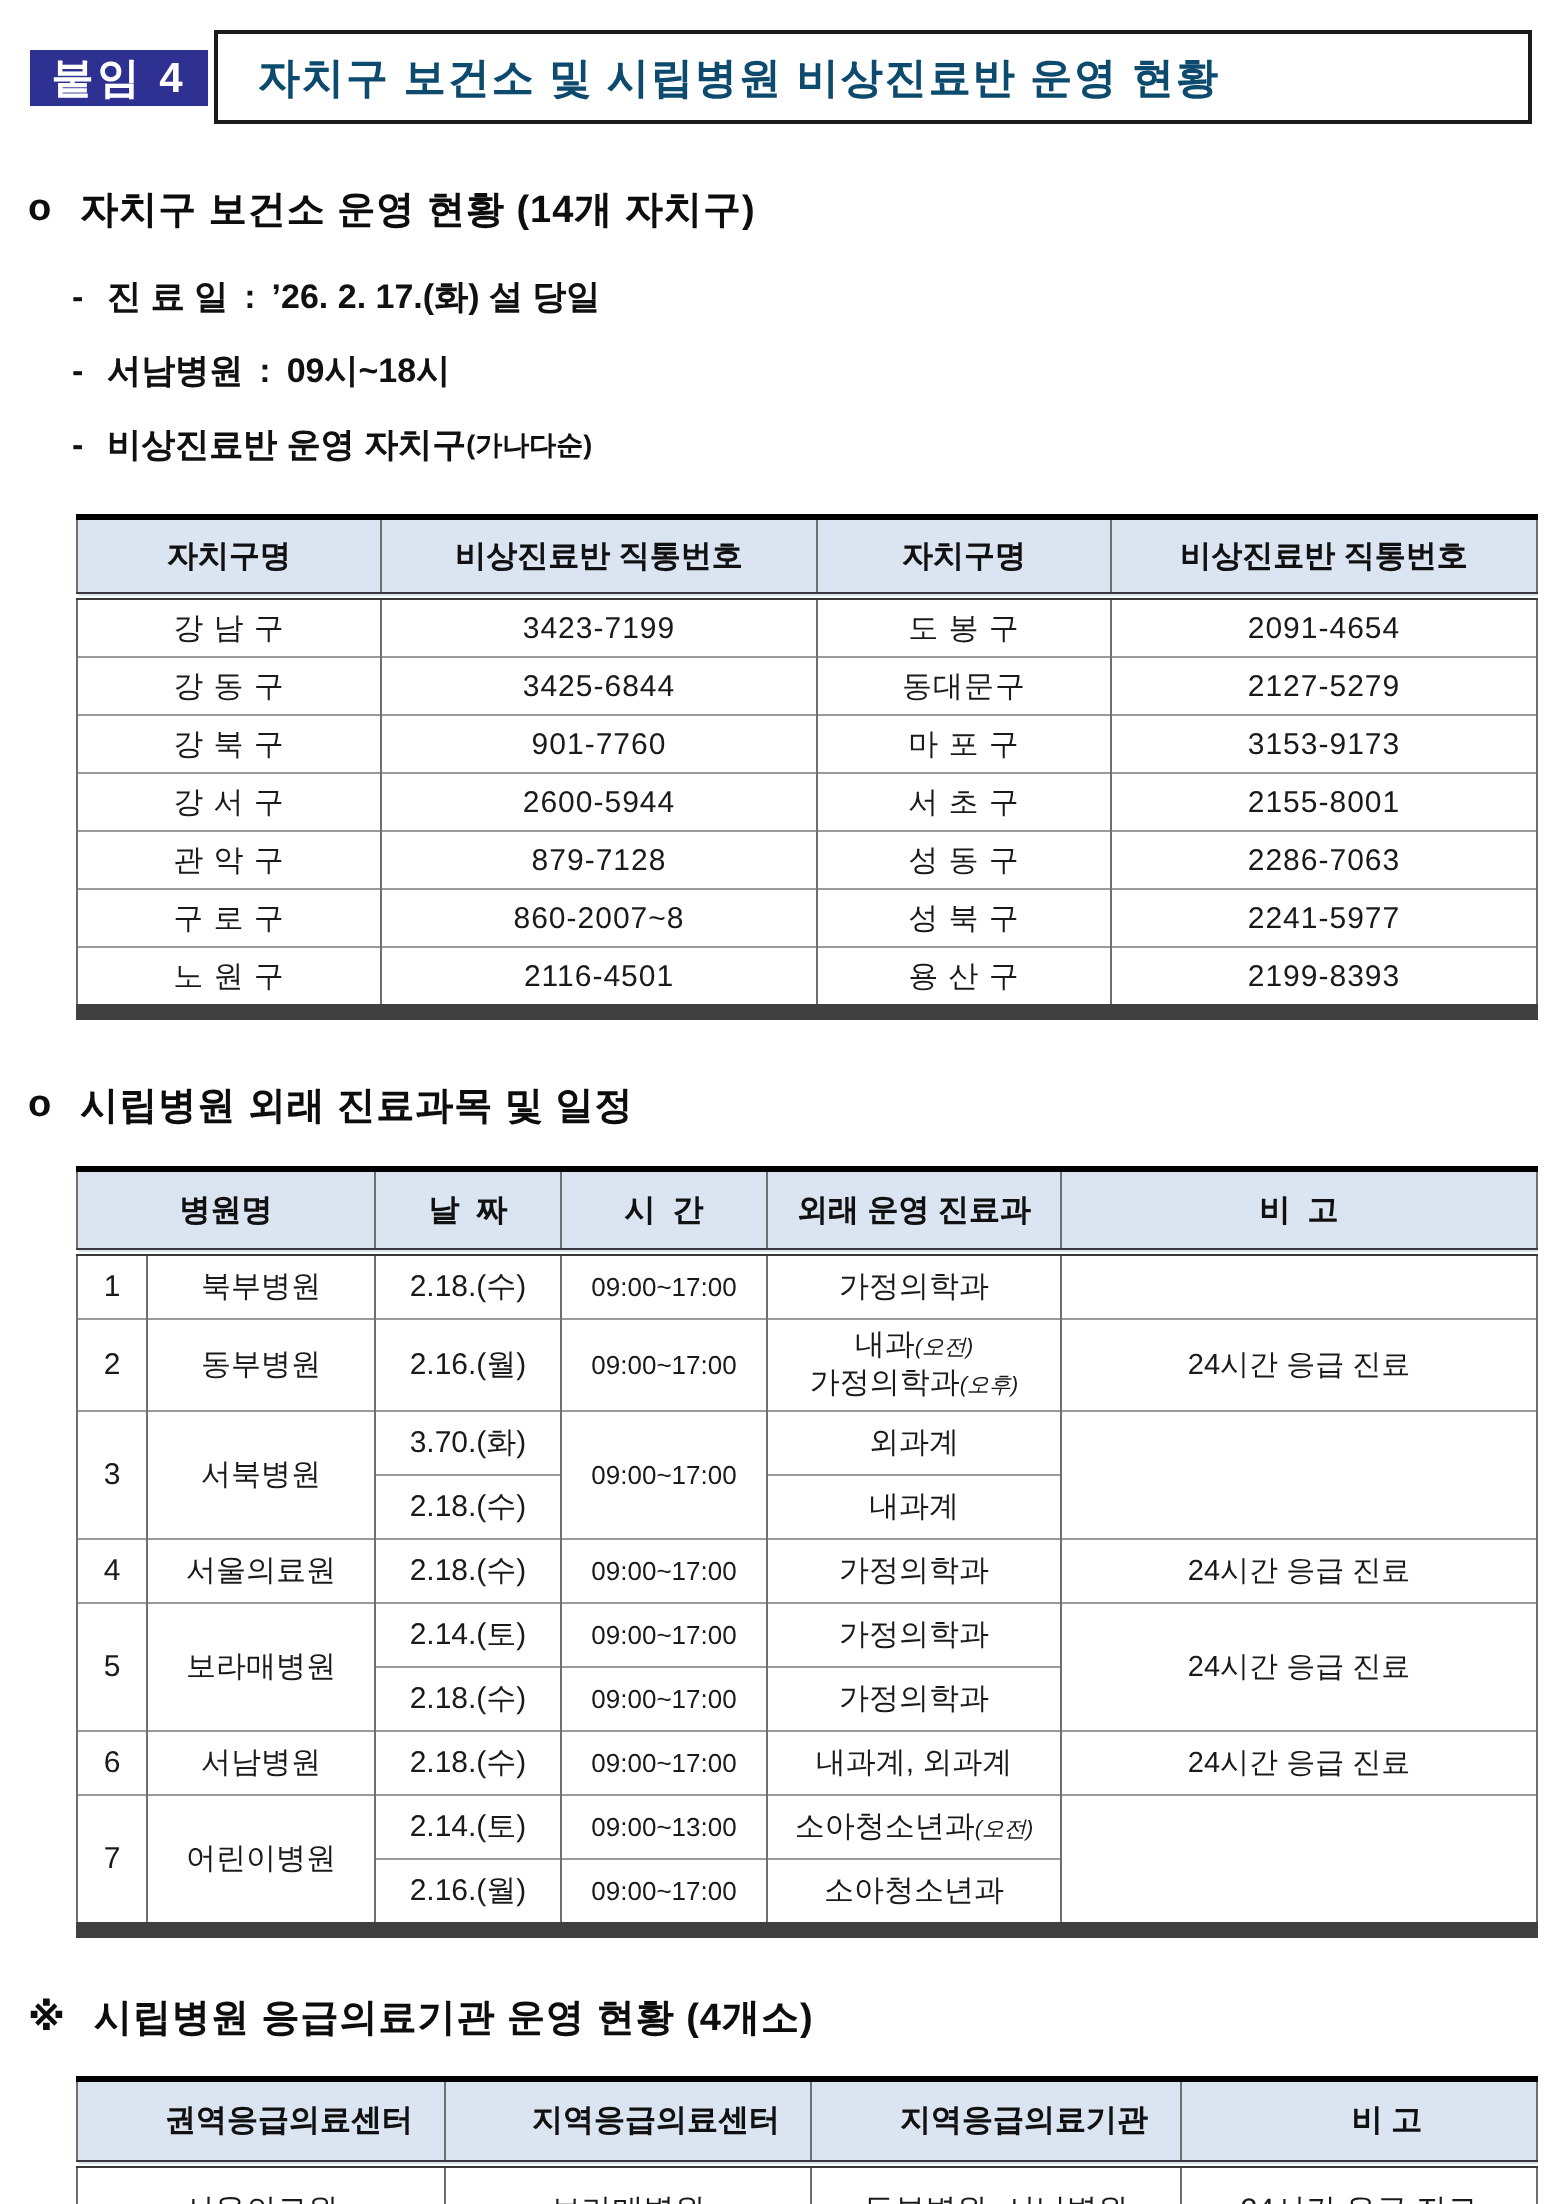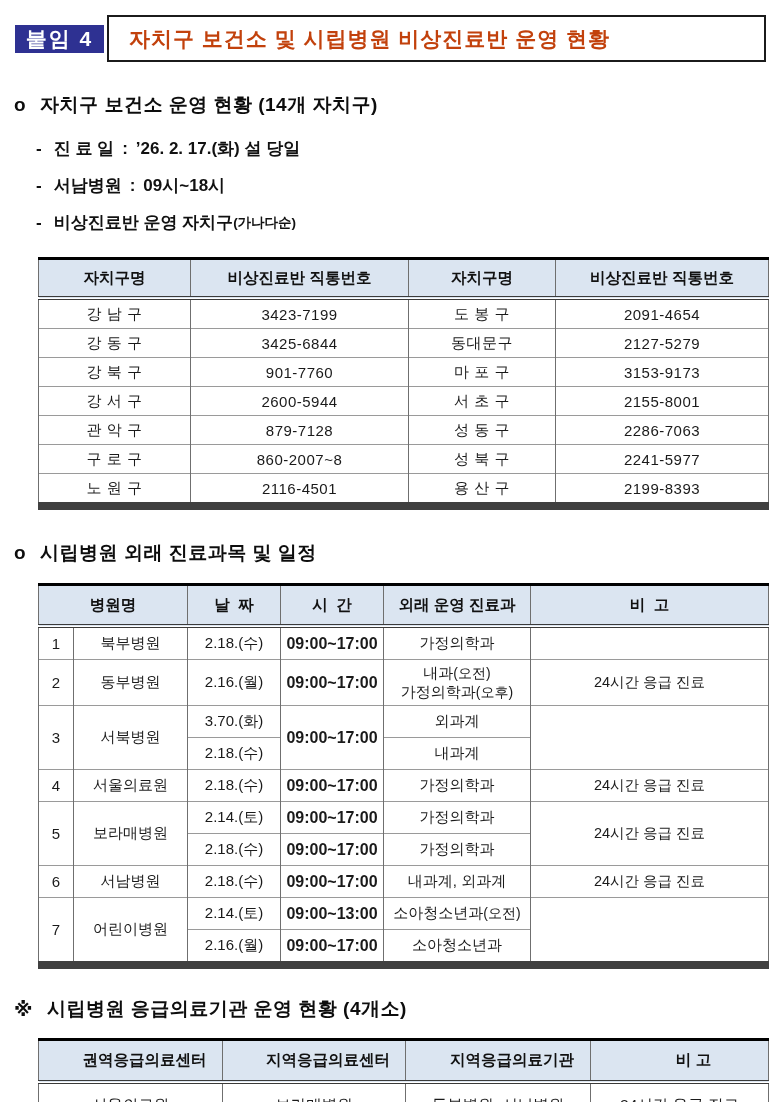--- a/index.html
+++ b/index.html
@@ -14,21 +14,21 @@
   .doc-header{display:flex;align-items:stretch;margin:15px 13px 0 15px;height:47px;}
   .badge{
     align-self:center;height:28px;width:89px;flex:0 0 89px;
     background:var(--badge-bg,#2e3192);color:#ffffff;
     display:flex;align-items:center;justify-content:center;
     font-size:21px;font-weight:bold;letter-spacing:2px;
   }
   .title-box{
     flex:1;margin-left:3px;border:2px solid #1b1b1b;
     display:flex;align-items:center;padding-left:20px;
-    font-size:21px;font-weight:bold;letter-spacing:1px;color:#c2410c;
+    font-size:21px;font-weight:bold;letter-spacing:1px;color:#0c4a6e;
   }
 
   
   h2.section{
     margin:0 0 0 14px;font-size:19px;font-weight:bold;color:#0d0d0d;
     letter-spacing:.5px;display:flex;align-items:center;
   }
   h2.section .bullet{margin-right:14px;font-weight:bold;}
   #sec1-h{margin-top:30px;}
   #sec2-h{margin-top:30px;}
@@ -60,23 +60,23 @@
     font-size:15px;color:#1a1a1a;
   }
   #health-table{margin-top:16px;}
   #health-table th{height:36px;}
   #health-table td{height:28px;letter-spacing:.5px;}
 
   #hospital-table{margin-top:17px;}
   #hospital-table th{height:38px;}
   #hospital-table td{height:31px;}
   #hospital-table td.tall{height:45px;}
-  #hospital-table td.htime{font-size:16px;font-weight:bold;}
+  #hospital-table td.htime{font-size:13px;}
   #hospital-table td.hnote{font-size:14.5px;}
-  .sm{font-size:14px;}
+  .sm{font-size:11px;font-style:italic;}
   .dept-line{line-height:1.25;}
 
   #emergency-table{margin-top:16px;}
   #emergency-table th{height:39px;padding-left:28px;}
   #emergency-table td{height:43px;font-size:15.5px;}
 </style>
 </head>
 <body>
 
 <div class="page">

